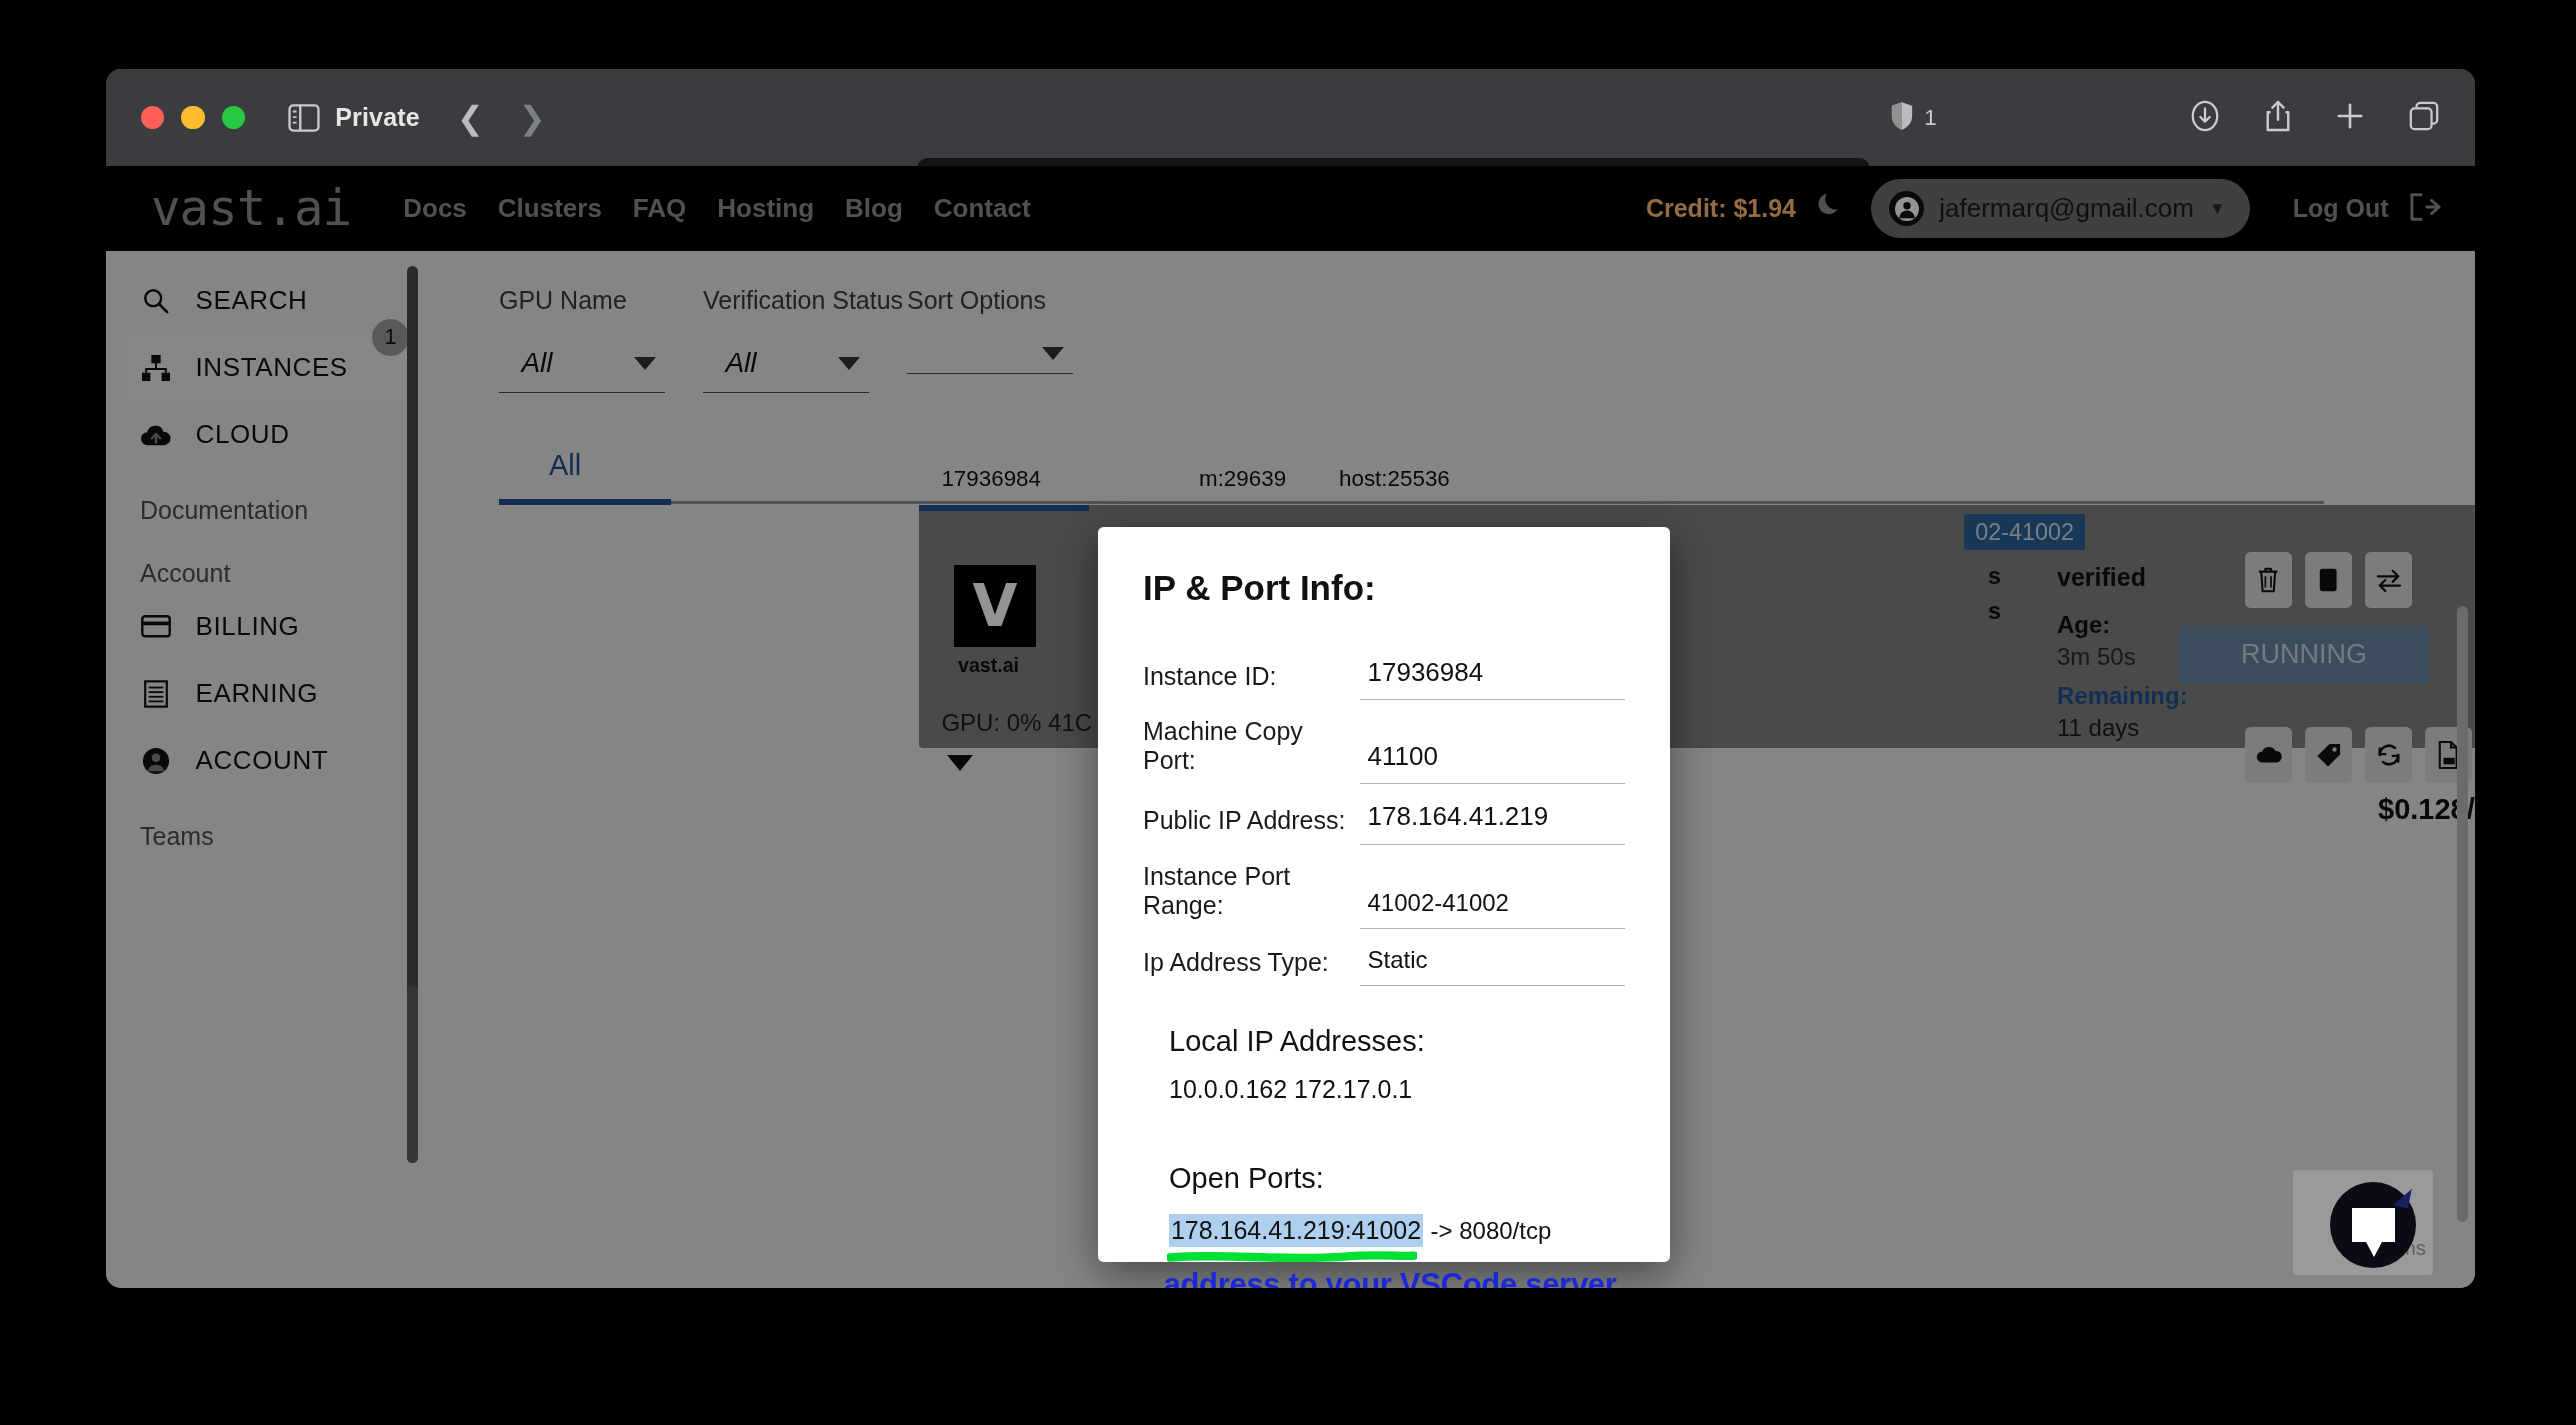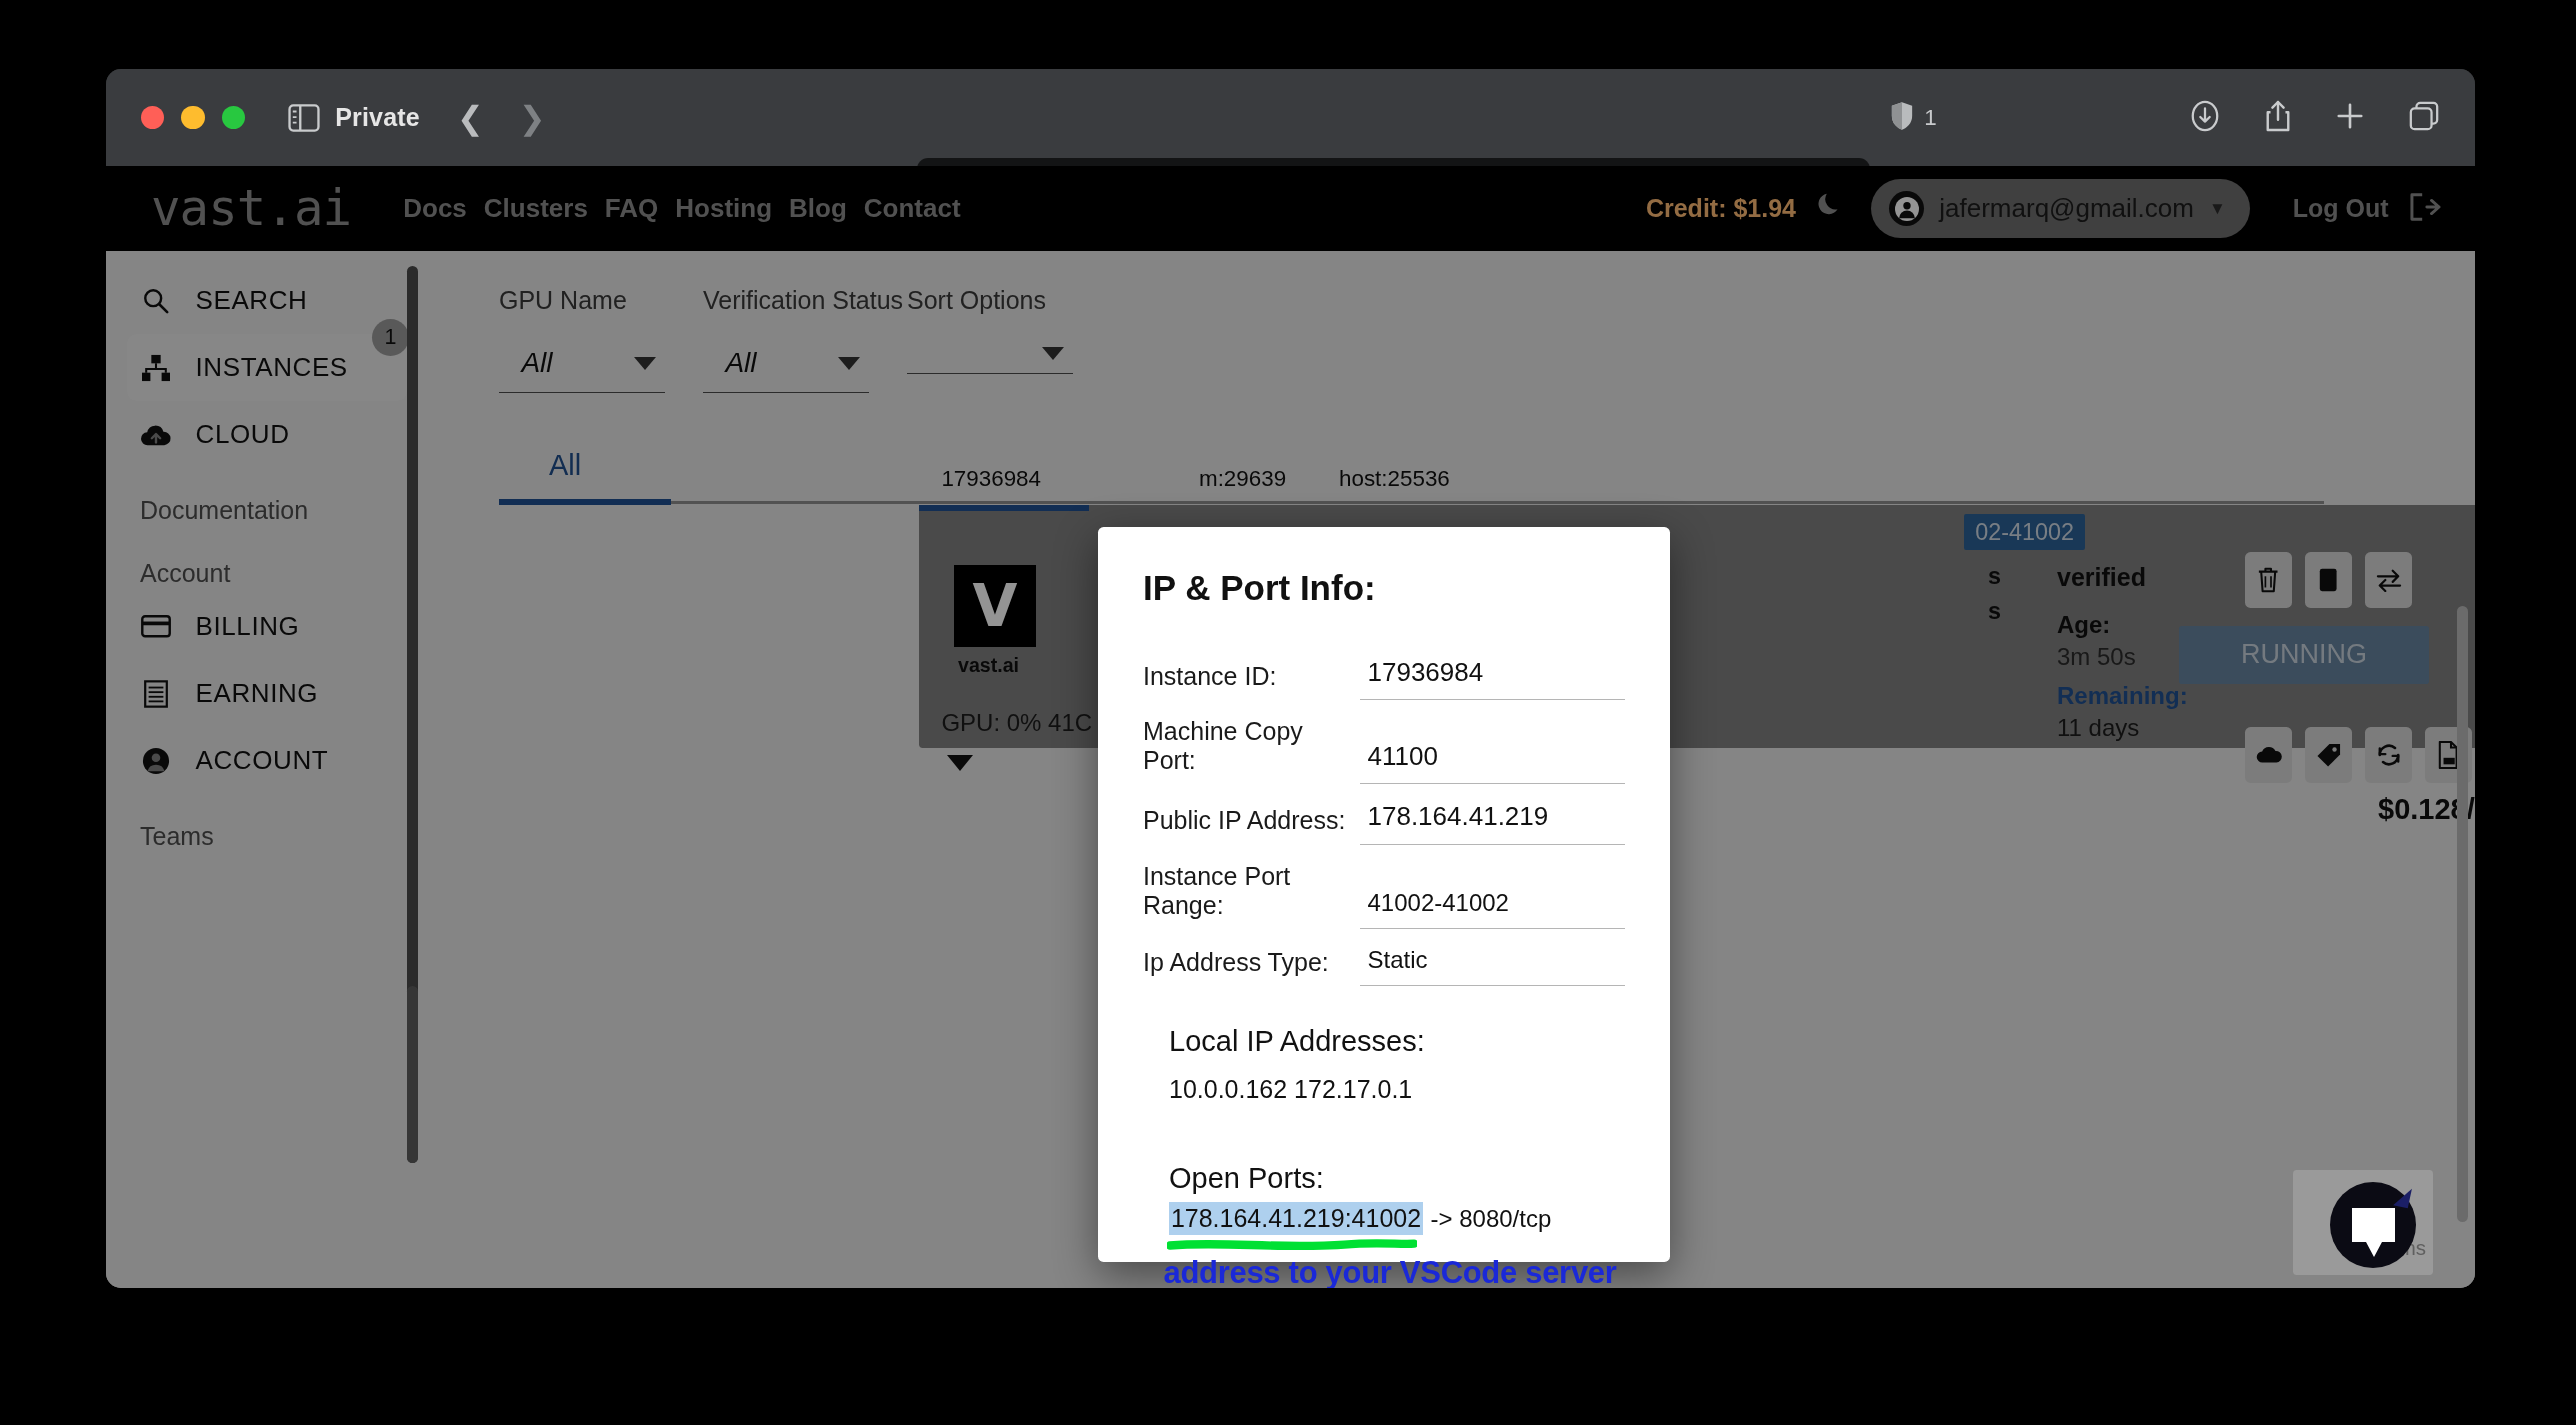--- a/index.html
+++ b/index.html
@@ -82,21 +82,21 @@
     height: 85px;
     background: #000;
     display: flex; align-items: center;
     padding-left: 45px;
   }
   #brand-logo {
     color: #8c8c8c; font-size: 49px; letter-spacing: -0.9px;
     font-family: "DejaVu Sans Mono", monospace;
     font-weight: 400;
   }
-  #main-nav { display:flex; align-items:center; gap: 17px; margin-left: 52px; }
+  #main-nav { display:flex; align-items:center; gap: 31px; margin-left: 52px; }
   #main-nav a {
     color: #8c8c8c; font-size: 26px; font-weight: 700;
     text-decoration: none;
   }
   #header-right {
     position:absolute; right: 34px; top: 0; height: 85px;
     display:flex; align-items:center; gap: 20.5px;
   }
   #credit-text { color:#fdba74; font-size:25px; font-weight:700; }
   #moon-icon { color:#8c8c8c; font-size:28px; }
@@ -280,21 +280,21 @@
   #modal-title { color:#111; font-size: 35px; font-weight: 700; margin-bottom: 49px; }
   .modal-row { display:flex; align-items:flex-end; margin-bottom: 17px; }
   .modal-row-label { color:#1a1a1a; font-size: 25px; width: 217px; flex-shrink:0; padding-bottom: 9.3px; }
   .modal-row-field {
     flex:1; border-bottom: 1.9px solid #b5b5b5;
     color:#111; font-size: 26px; padding: 0 0 11.2px 7.5px;
   }
   .modal-row.narrow .modal-row-field { font-size: 24px; }
   #local-ip-heading { color:#111; font-size: 29px; margin: 39px 0 17px 26px; }
   #local-ip-value { color:#111; font-size: 25px; margin-left: 26px; }
-  #open-ports-heading { color:#111; font-size: 29px; margin: 58px 0 7px 26px; }
+  #open-ports-heading { color:#111; font-size: 29px; margin: 58px 0 19px 26px; }
   #open-ports-row { margin-left: 26px; display:flex; align-items:baseline; position:relative; }
   #port-highlight {
     background:#aed0ee; color:#111; font-size: 25px; padding: 1.9px 1.9px;
   }
   #port-target { color:#111; font-size: 24px; margin-left: 7.5px; }
   #green-underline {
     position:absolute; left: -1.9px; top: 37px;
     width: 250px; height: 11.2px;
   }
   #annotation {

